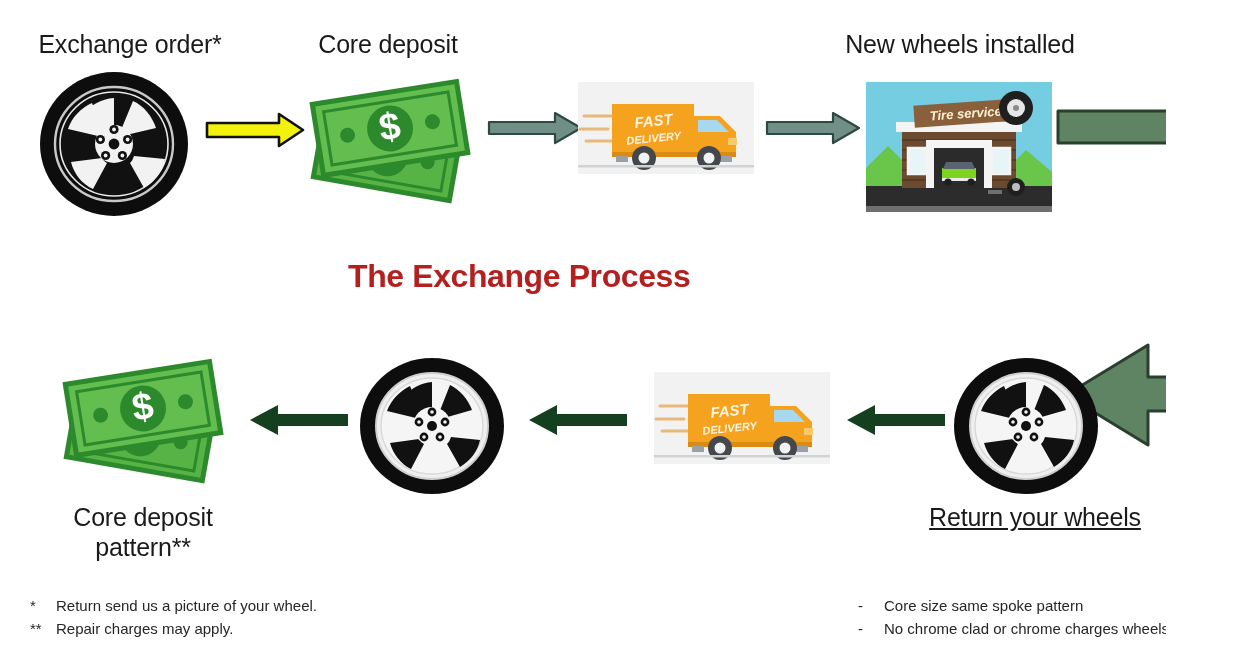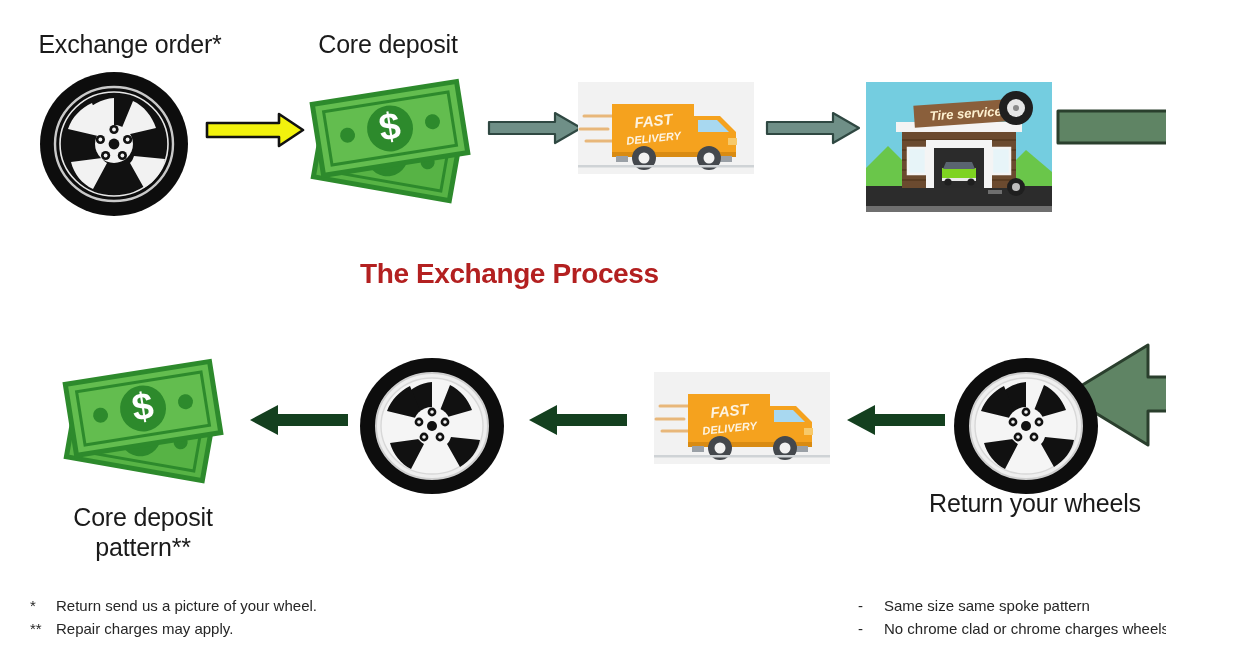--- a/index.html
+++ b/index.html
@@ -24,26 +24,25 @@
   .label {
     font-size: 25px;
     color: #1a1a1a;
     text-align: center;
     line-height: 1.18;
     letter-spacing: -0.2px;
     white-space: nowrap;
   }
   .label.wrap { white-space: normal; }
   .title {
-    font-size: 28px;
+    font-size: 32px;
     font-weight: bold;
     color: #b32020;
     letter-spacing: -0.4px;
     white-space: nowrap;
-    margin-left: 12px;
   }
   .note {
     font-size: 15px;
     color: #262626;
     white-space: nowrap;
     line-height: 1.55;
   }
   .note-row { display: flex; }
   .note-mark { width: 26px; flex: 0 0 26px; }
 
@@ -165,20 +164,21 @@
       <text x="76" y="60" font-family="'Liberation Sans',sans-serif" font-size="11" font-weight="bold" font-style="italic" fill="#fdf3e0" text-anchor="middle" transform="rotate(-6 76 60)">DELIVERY</text>
     </svg>
   </div>
 
   <div class="abs" style="left:765px; top:110px;">
     <svg class="arrow" width="96" height="36" viewBox="0 0 96 36">
       <path d="M2 12 L68 12 L68 3 L94 18 L68 33 L68 24 L2 24 Z" fill="#6f8f87" stroke="#2f4842" stroke-width="2.2" stroke-linejoin="round"></path>
     </svg>
   </div>
 
+  <div class="abs label" style="left:790px; top:30px; width:340px;">New wheels installed</div>
 
   <div class="abs" style="left:866px; top:82px;">
     <svg class="shop-box" width="186" height="130" viewBox="0 0 186 130">
       <rect x="0" y="0" width="186" height="130" fill="#74cde0"></rect>
 
       <path d="M0 86 L22 64 L44 86 L44 108 L0 108 Z" fill="#6ac64a"></path>
       <path d="M140 88 L160 68 L186 90 L186 108 L140 108 Z" fill="#6ac64a"></path>
 
       <rect x="0" y="104" width="186" height="26" fill="#2c2c2c"></rect>
       <rect x="0" y="124" width="186" height="6" fill="#6f6f6f"></rect>
@@ -369,37 +369,37 @@
       <g fill="#f2f2f2">
         <circle cx="74" cy="56" r="1.8"></circle>
         <circle cx="87" cy="66" r="1.8"></circle>
         <circle cx="82" cy="81" r="1.8"></circle>
         <circle cx="66" cy="81" r="1.8"></circle>
         <circle cx="61" cy="66" r="1.8"></circle>
       </g>
     </svg>
   </div>
 
-  <div class="abs label" style="left:890px; top:489px; width:290px;">Return your wheels</div>
+  <div class="abs label" style="left:890px; top:503px; width:290px;text-decoration:underline;">Return your wheels</div>
 
   <div class="abs" style="left:30px; top:594px;">
     <div class="note note-row">
       <span class="note-mark">*</span>
       <span>Return send us a picture of your wheel.</span>
     </div>
     <div class="note note-row">
       <span class="note-mark">**</span>
       <span>Repair charges may apply.</span>
     </div>
   </div>
 
   <div class="abs" style="left:858px; top:594px;">
     <div class="note note-row">
       <span class="note-mark">-</span>
-      <span>Same size same spoke pattern</span>
+      <span>Core size same spoke pattern</span>
     </div>
     <div class="note note-row">
       <span class="note-mark">-</span>
       <span>No chrome clad or chrome charges wheels</span>
     </div>
   </div>
 
 </div>
 
 </body></html>

